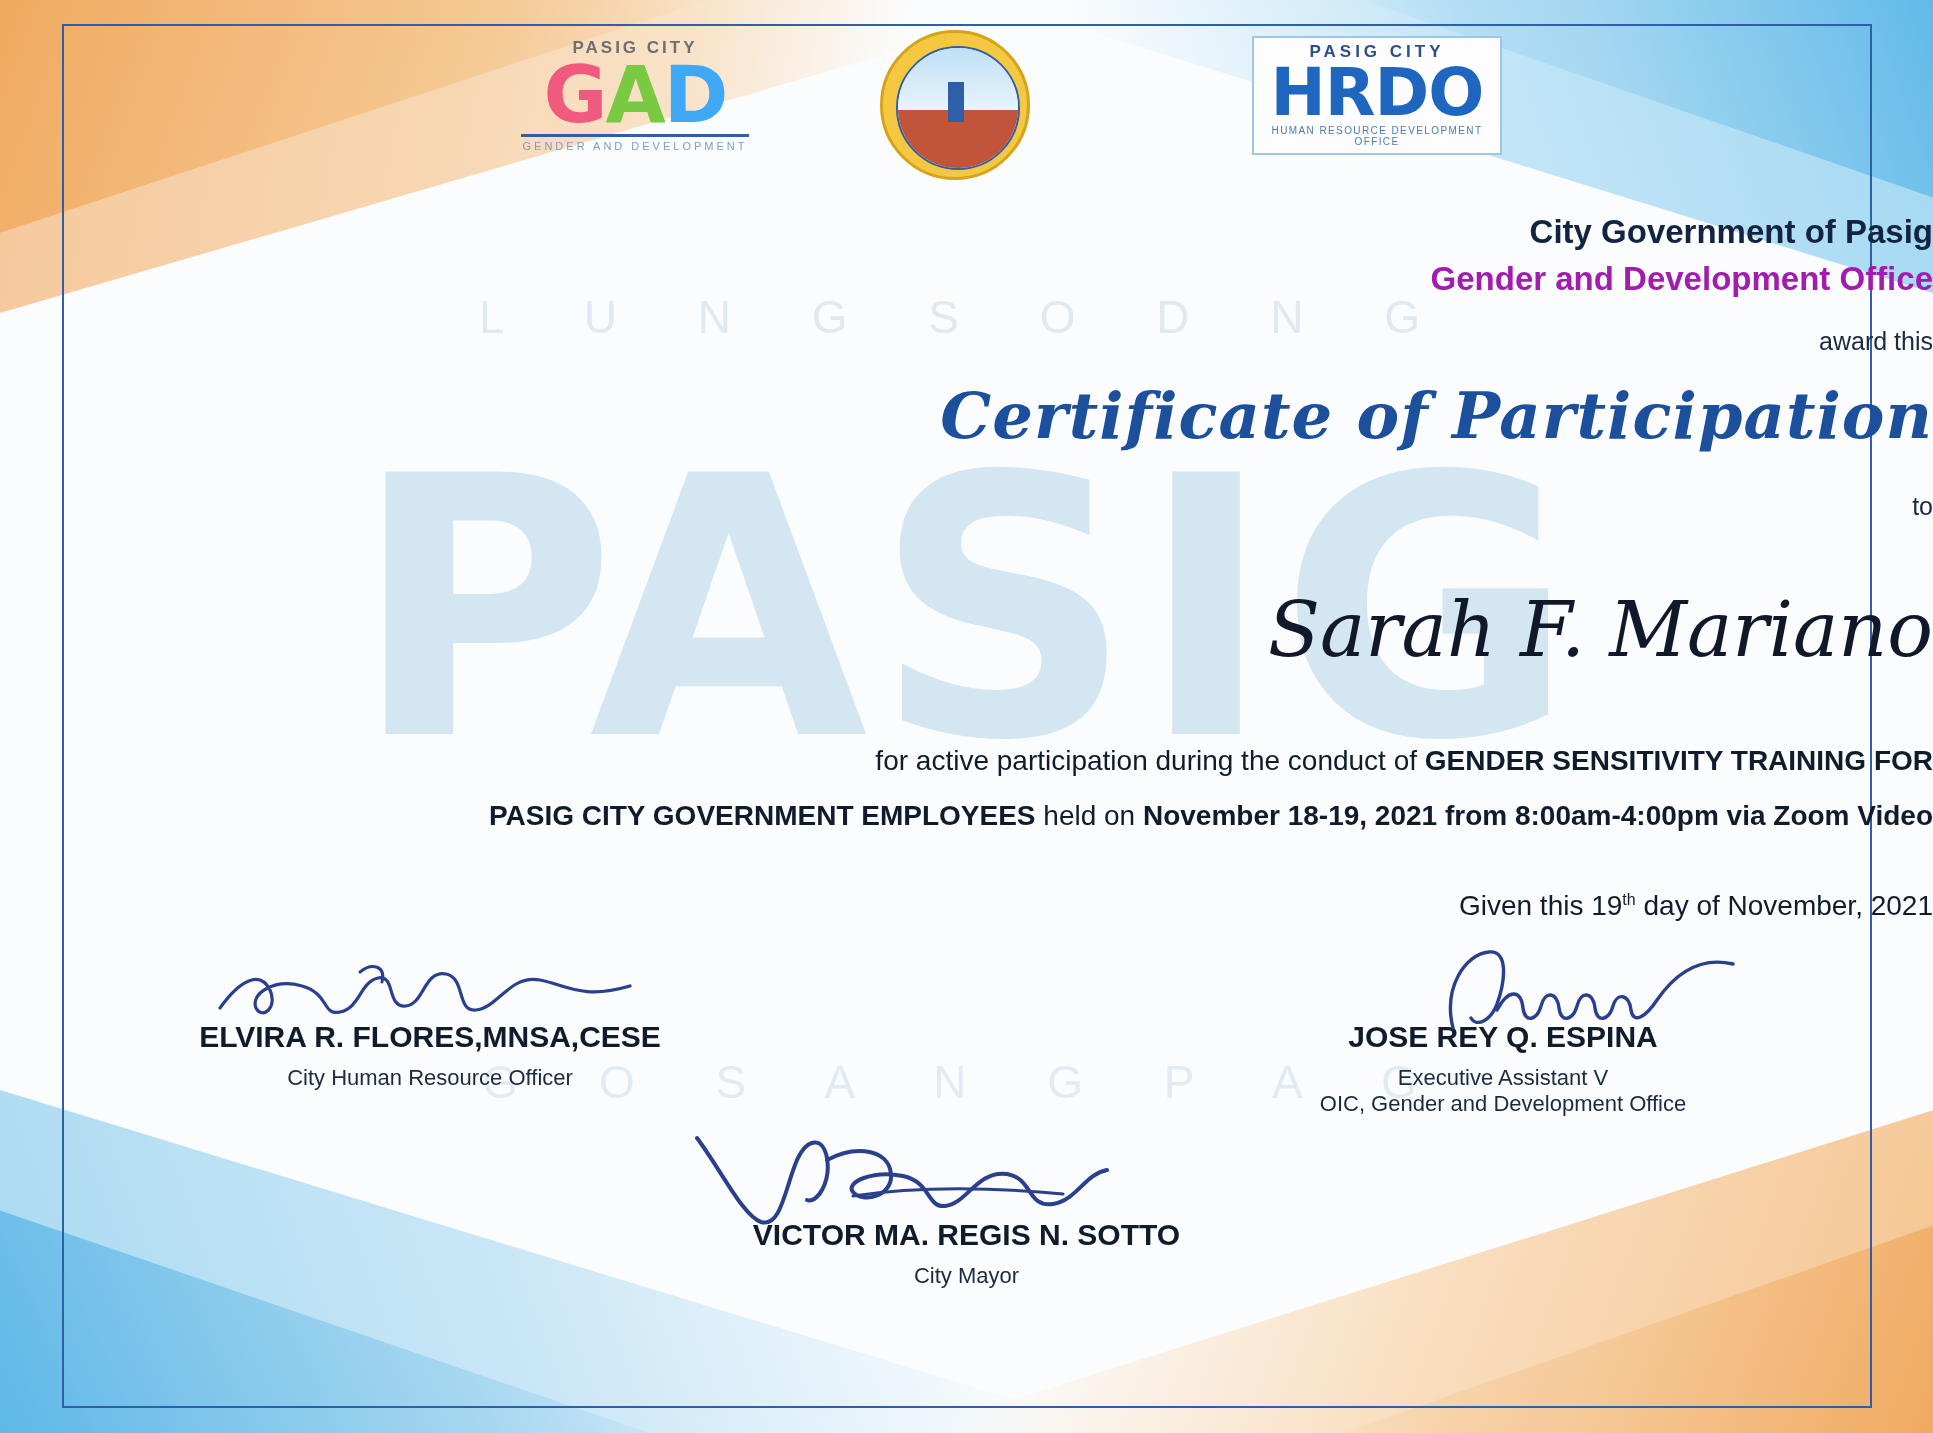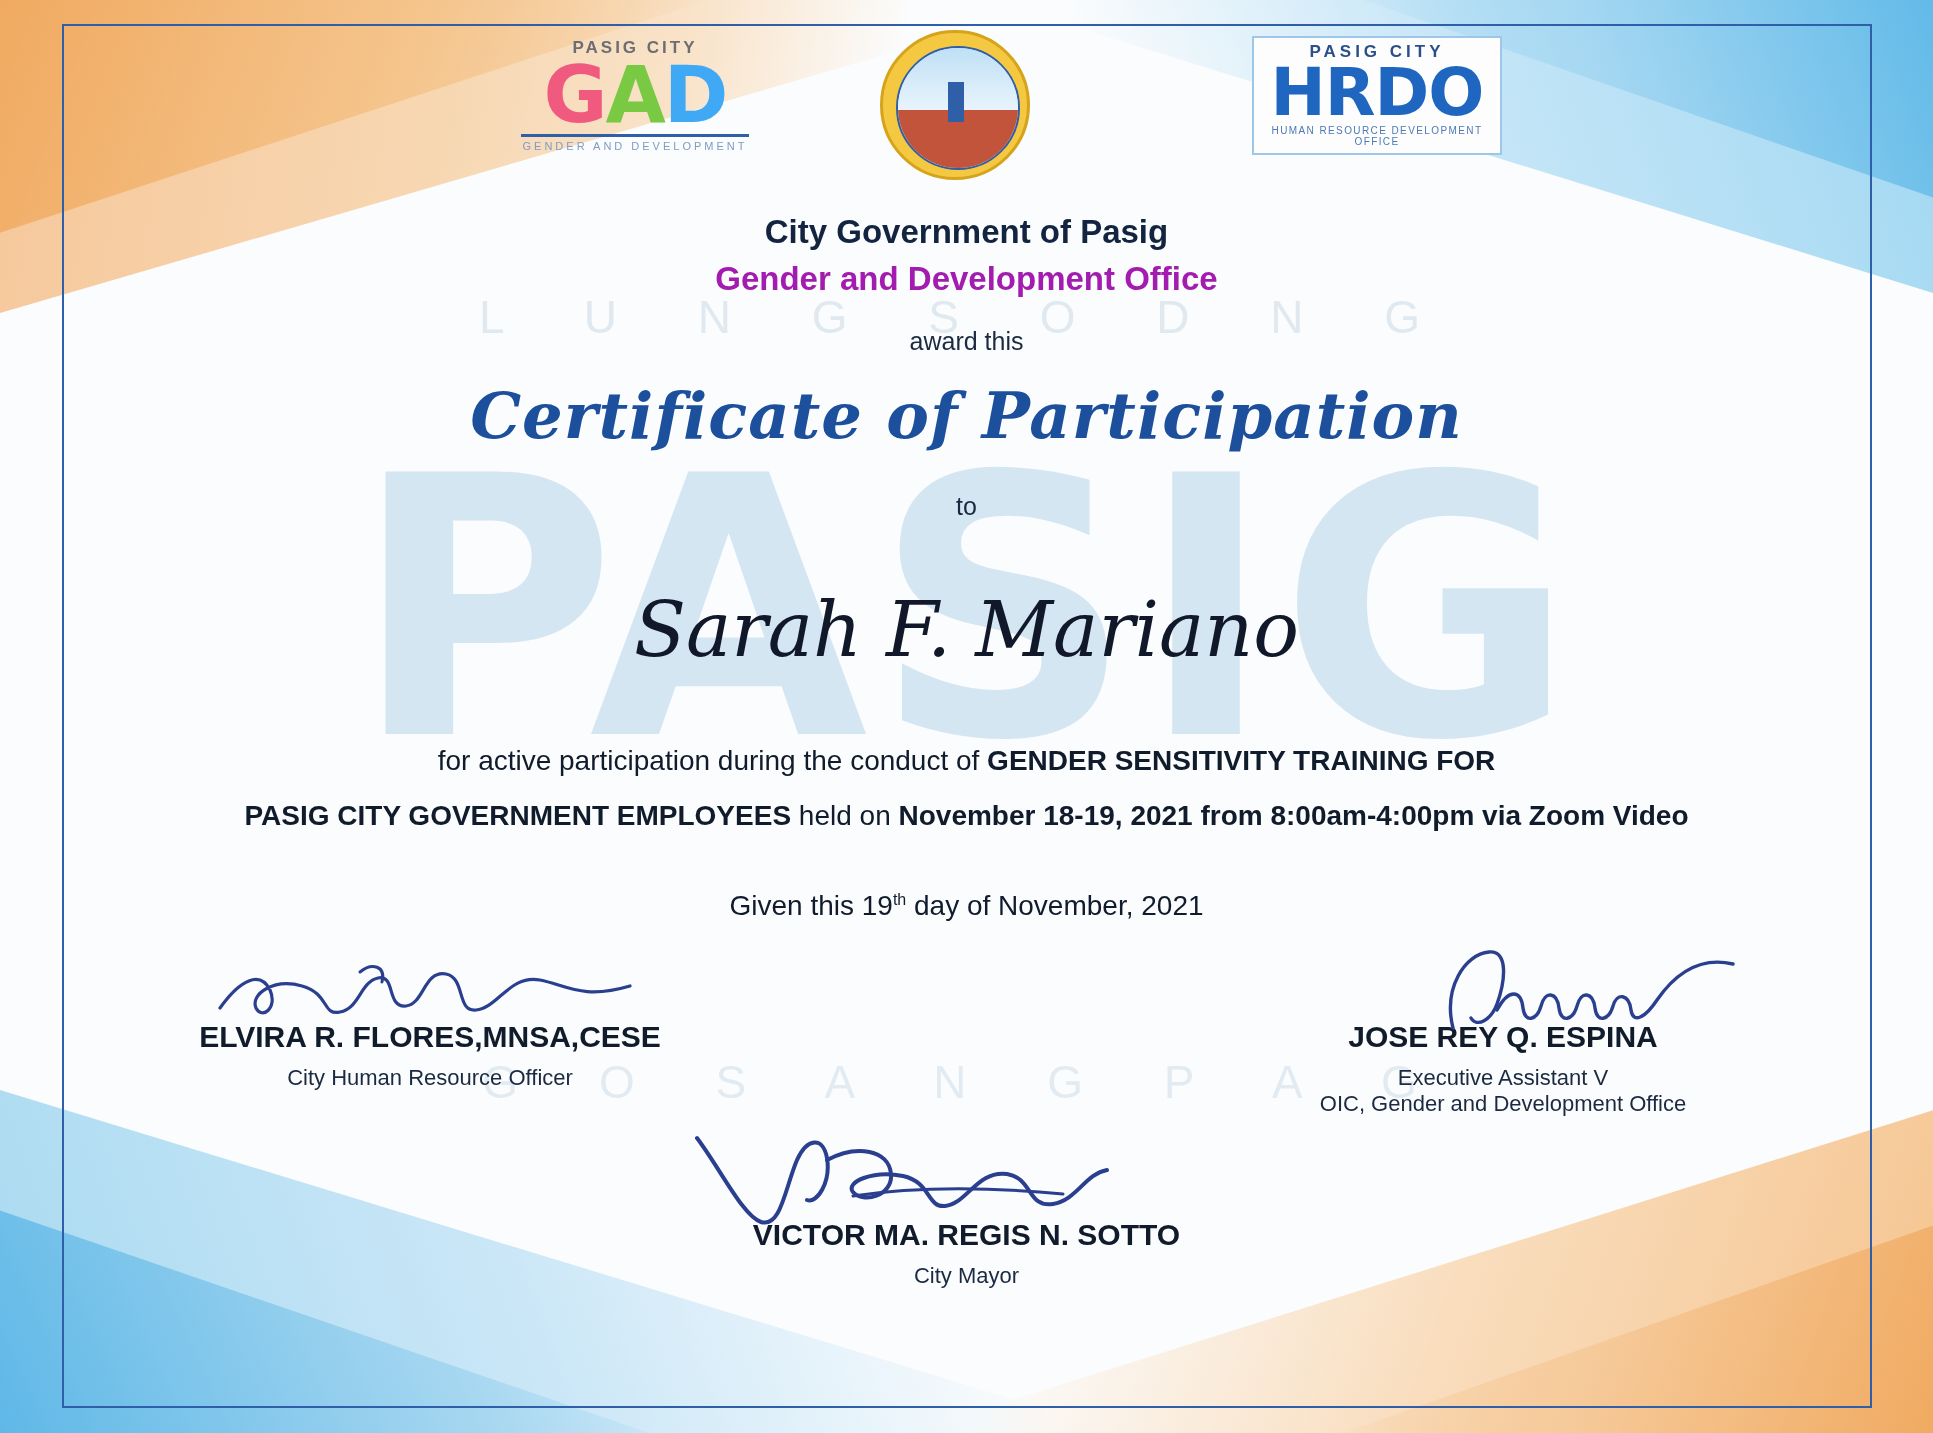--- a/index.html
+++ b/index.html
@@ -244,21 +244,21 @@
     letter-spacing: -1px;
     color: #1f66c0;
   }
   .hrdo .tag {
     font-size: 10px;
     letter-spacing: 1.4px;
     color: #4b7ab5;
   }
 
   
-  .center-text { position: absolute; width: 100%; text-align: center; }
+  .center-text { position: absolute; width: 100%; text-align: right; }
 
   .org1 {
     top: 213px;
     font-size: 33px;
     font-weight: bold;
     color: #12243f;
   }
   .org2 {
     top: 260px;
     font-size: 33px;

